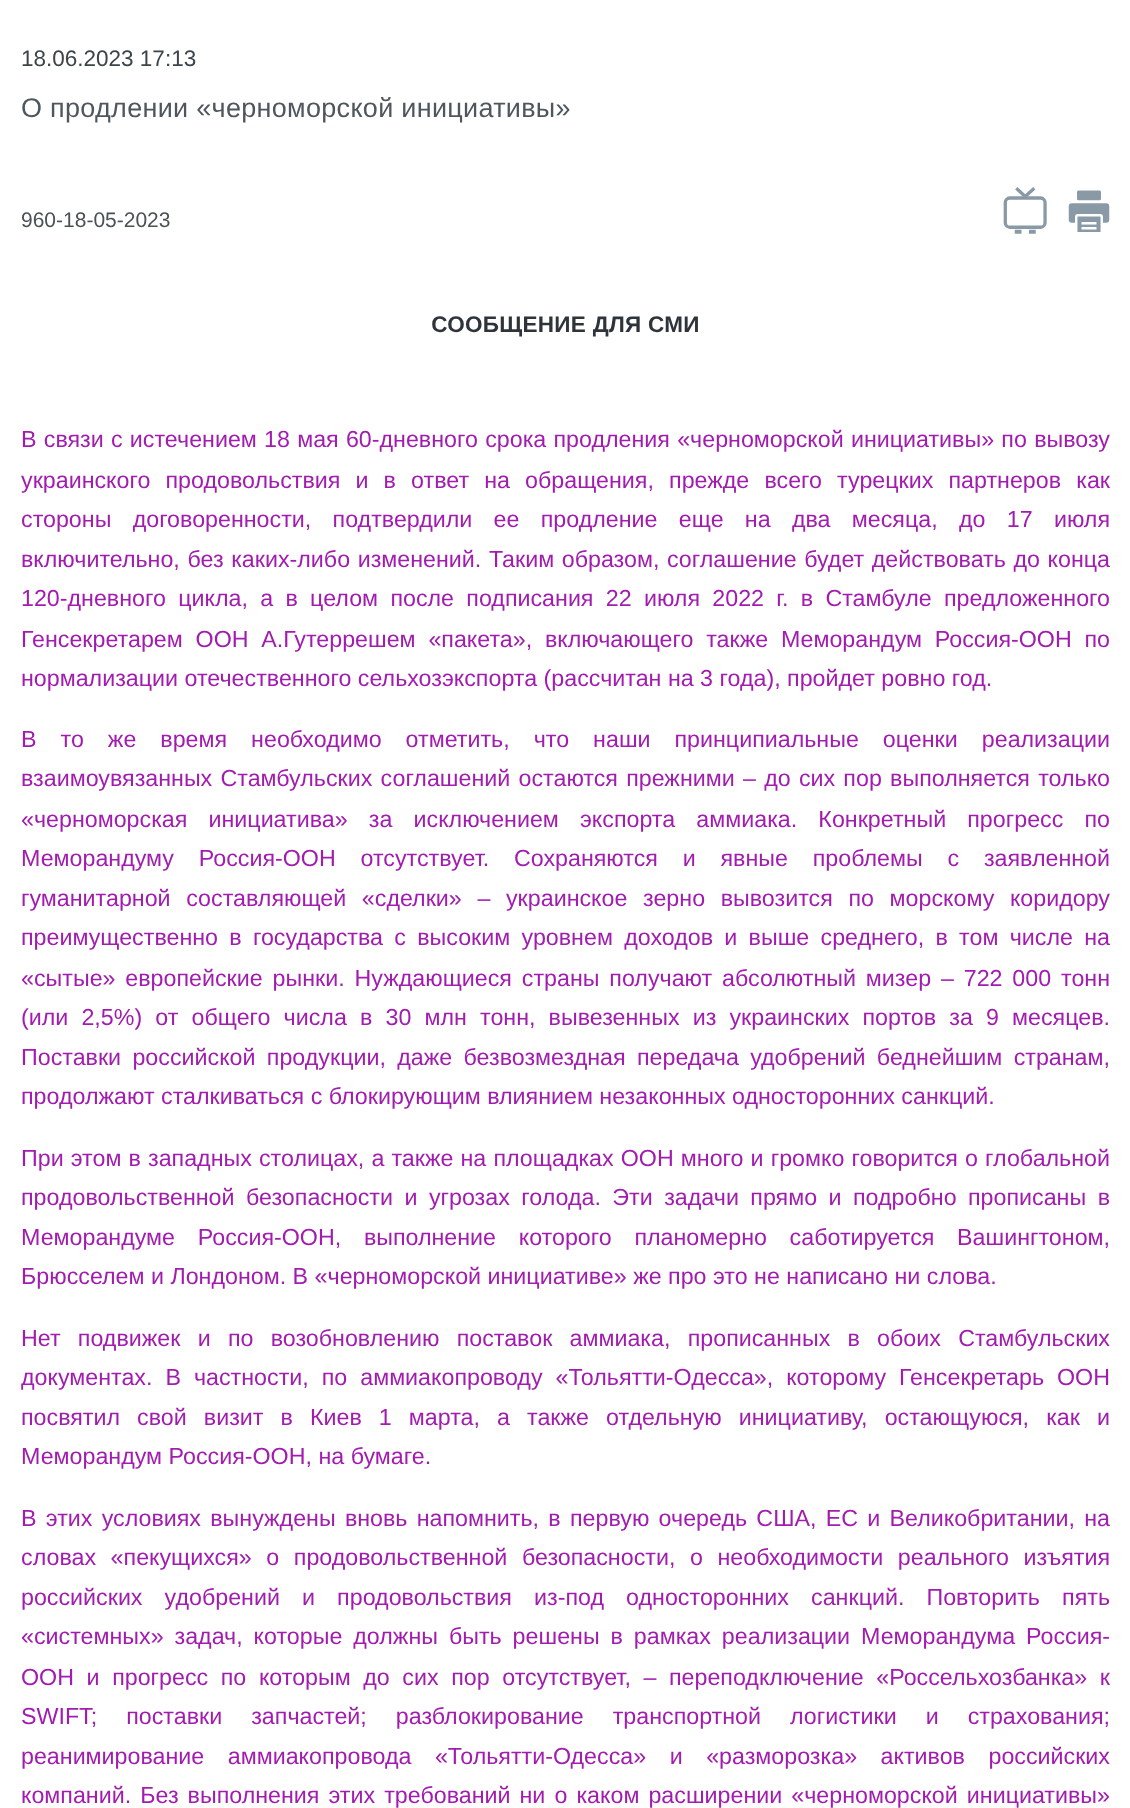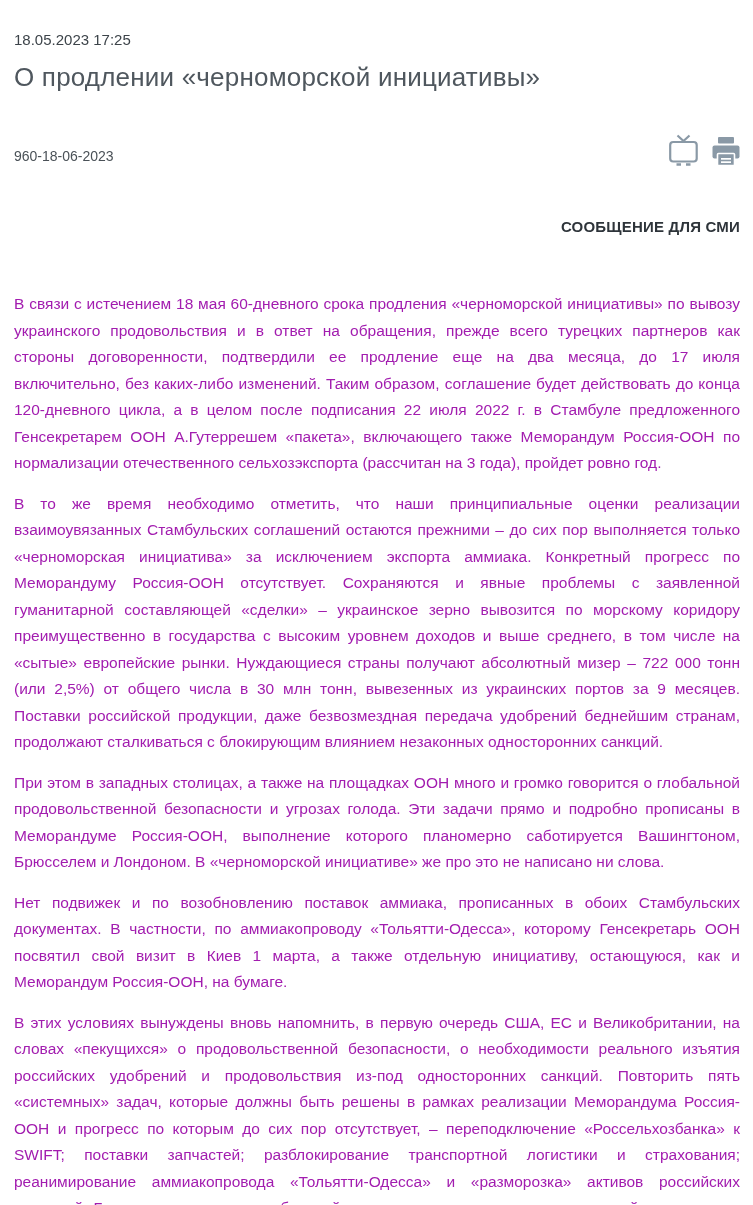--- a/index.html
+++ b/index.html
@@ -15,21 +15,21 @@
     padding: 31px 13px 18px 14px;
     display: flex;
     flex-direction: column;
   }
   .publish-date {
     font-size: 15px;
     color: #3d444a;
     margin-bottom: 14px;
   }
   .page-title {
-    font-size: 26px;
+    font-size: 18px;
     font-weight: 400;
     color: #4f575e;
     letter-spacing: 0.2px;
   }
   .meta-row {
     margin-top: 41px;
     display: flex;
     justify-content: space-between;
     align-items: flex-end;
   }
@@ -45,21 +45,21 @@
   }
   .tool-btn {
     background: none;
     border: none;
     padding: 0;
     cursor: pointer;
     line-height: 0;
   }
   .kicker {
     margin-top: 52px;
-    text-align: right;
+    text-align: center;
     font-size: 15px;
     font-weight: 700;
     color: #2e343a;
     letter-spacing: 0.2px;
   }
   .article {
     margin-top: 56px;
   }
   .article p {
     font-size: 15.5px;
@@ -68,26 +68,26 @@
     color: #a21caf;
     margin-bottom: 14px;
   }
   svg { display: block; }
 </style>
 </head>
 <body>
 
 <div class="page">
 
-  <div class="publish-date">18.05.2023 17:25</div>
+  <div class="publish-date">18.06.2023 17:13</div>
 
   <h1 class="page-title">О продлении «черноморской инициативы»</h1>
 
   <div class="meta-row">
-    <div class="doc-number">960-18-06-2023</div>
+    <div class="doc-number">960-18-05-2023</div>
     <div class="toolbar">
       <button class="tool-btn">
         <span>
           <svg width="31" height="32" viewBox="0 0 31 32" fill="none" stroke="#8a99a6" stroke-width="2.2">
             <path d="M9.5 1.5l6 5.5 6-5.5"></path>
             <rect x="2.2" y="8" width="26.5" height="19.5" rx="3"></rect>
             <path d="M8.5 30.5h4.5M18 30.5h4.5" stroke-width="2.6"></path>
           </svg>
         </span>
       </button>

